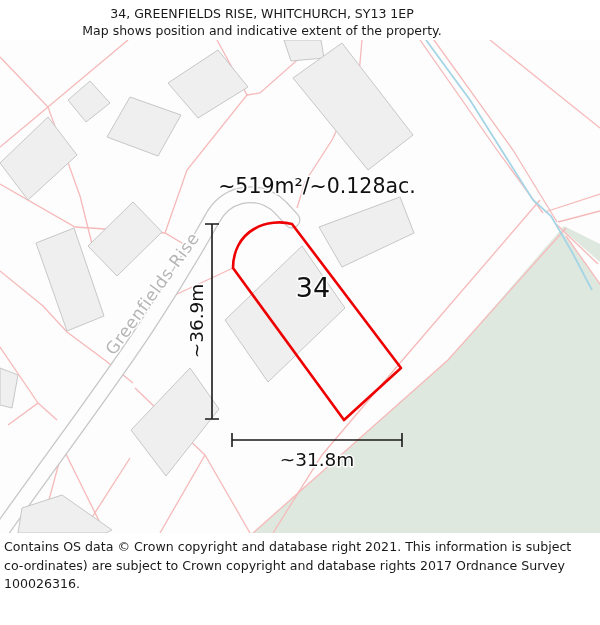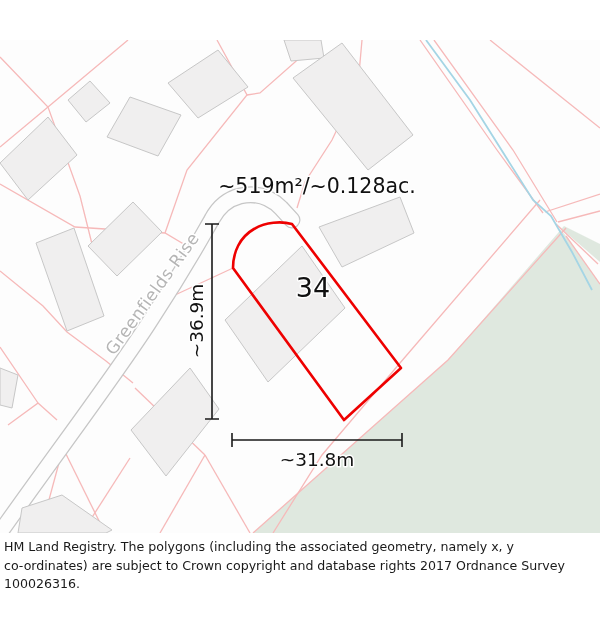--- a/index.html
+++ b/index.html
@@ -14,20 +14,24 @@
   .ftr{position:absolute;left:4px;top:538px;width:594px;font-size:12.6px;line-height:18.6px;}
   .ftr div{white-space:nowrap;}
   svg text{font-family:"DejaVu Sans", sans-serif;}
   .halo{paint-order:stroke;stroke:#ffffff;stroke-width:3px;stroke-linejoin:round;}
 </style>
 </head>
 <body>
 
 <div class="stage">
 
+  <div class="hdr">
+    <div class="t1">34, GREENFIELDS RISE, WHITCHURCH, SY13 1EP</div>
+    <div class="t2">Map shows position and indicative extent of the property.</div>
+  </div>
 
   <svg class="map" viewBox="0 40 600 493" width="600" height="493" xmlns="http://www.w3.org/2000/svg">
 
     <rect x="0" y="40" width="600" height="493" fill="#fdfdfd"></rect>
 
     <g>
       <polygon points="564,226 600,244 600,533 253,533 448,360" fill="#dfe8df"></polygon>
       <polygon points="556,224 566,236 600,284 600,262" fill="#fdfdfd"></polygon>
     </g>
 
@@ -94,18 +98,18 @@
     <text class="halo" x="317" y="193" text-anchor="middle" font-size="20.5" fill="#111">~519m²/~0.128ac.</text>
 
     <text class="halo" x="313" y="297" text-anchor="middle" font-size="27" fill="#111">34</text>
 
     <text class="halo" transform="translate(203,321) rotate(-90)" text-anchor="middle" font-size="18.5" fill="#111">~36.9m</text>
 
     <text class="halo" x="317" y="466" text-anchor="middle" font-size="18.5" fill="#111">~31.8m</text>
   </svg>
 
   <div class="ftr">
-    <div>HM Land Registry. The polygons (including the associated geometry, namely x, y</div>
+    <div>Contains OS data © Crown copyright and database right 2021. This information is subject</div>
     <div>co-ordinates) are subject to Crown copyright and database rights 2017 Ordnance Survey</div>
     <div>100026316.</div>
   </div>
 
 </div>
 
 </body></html>

